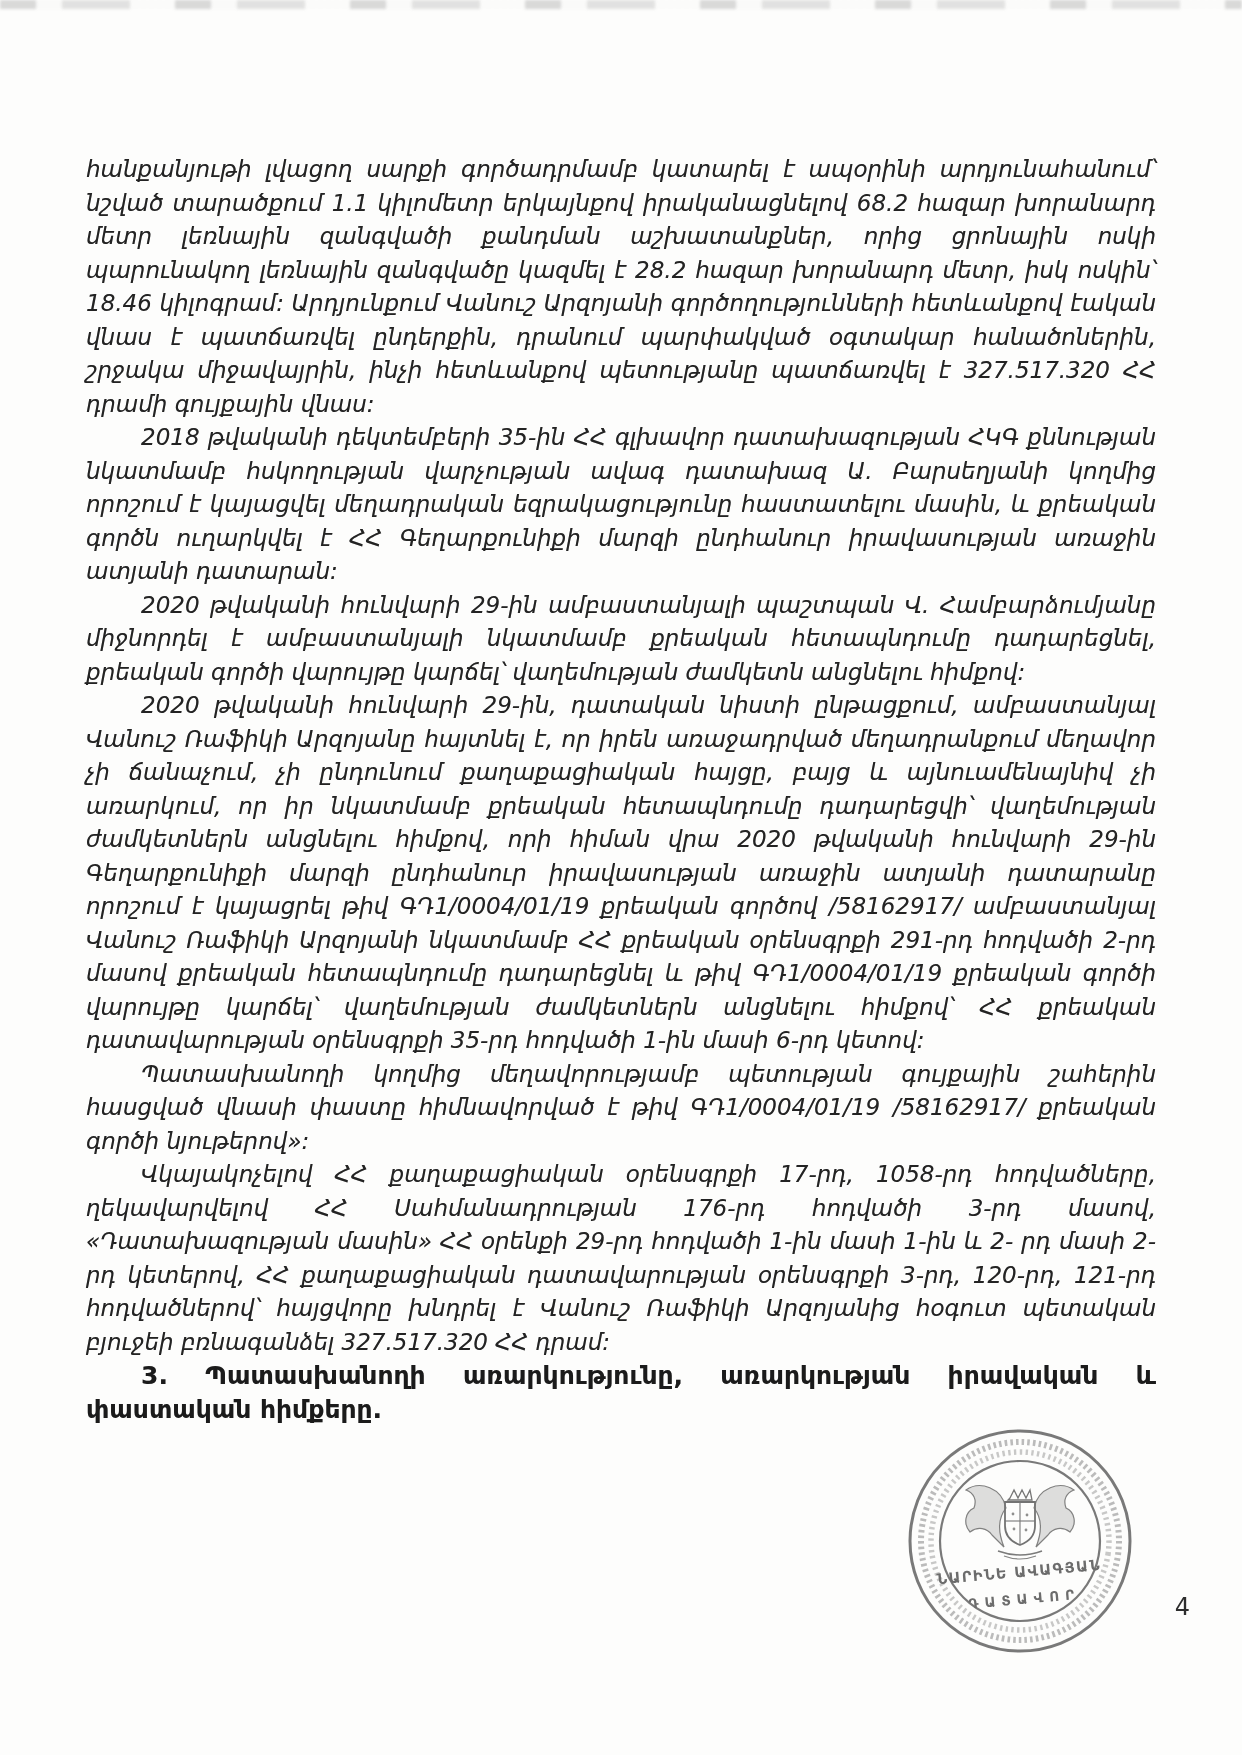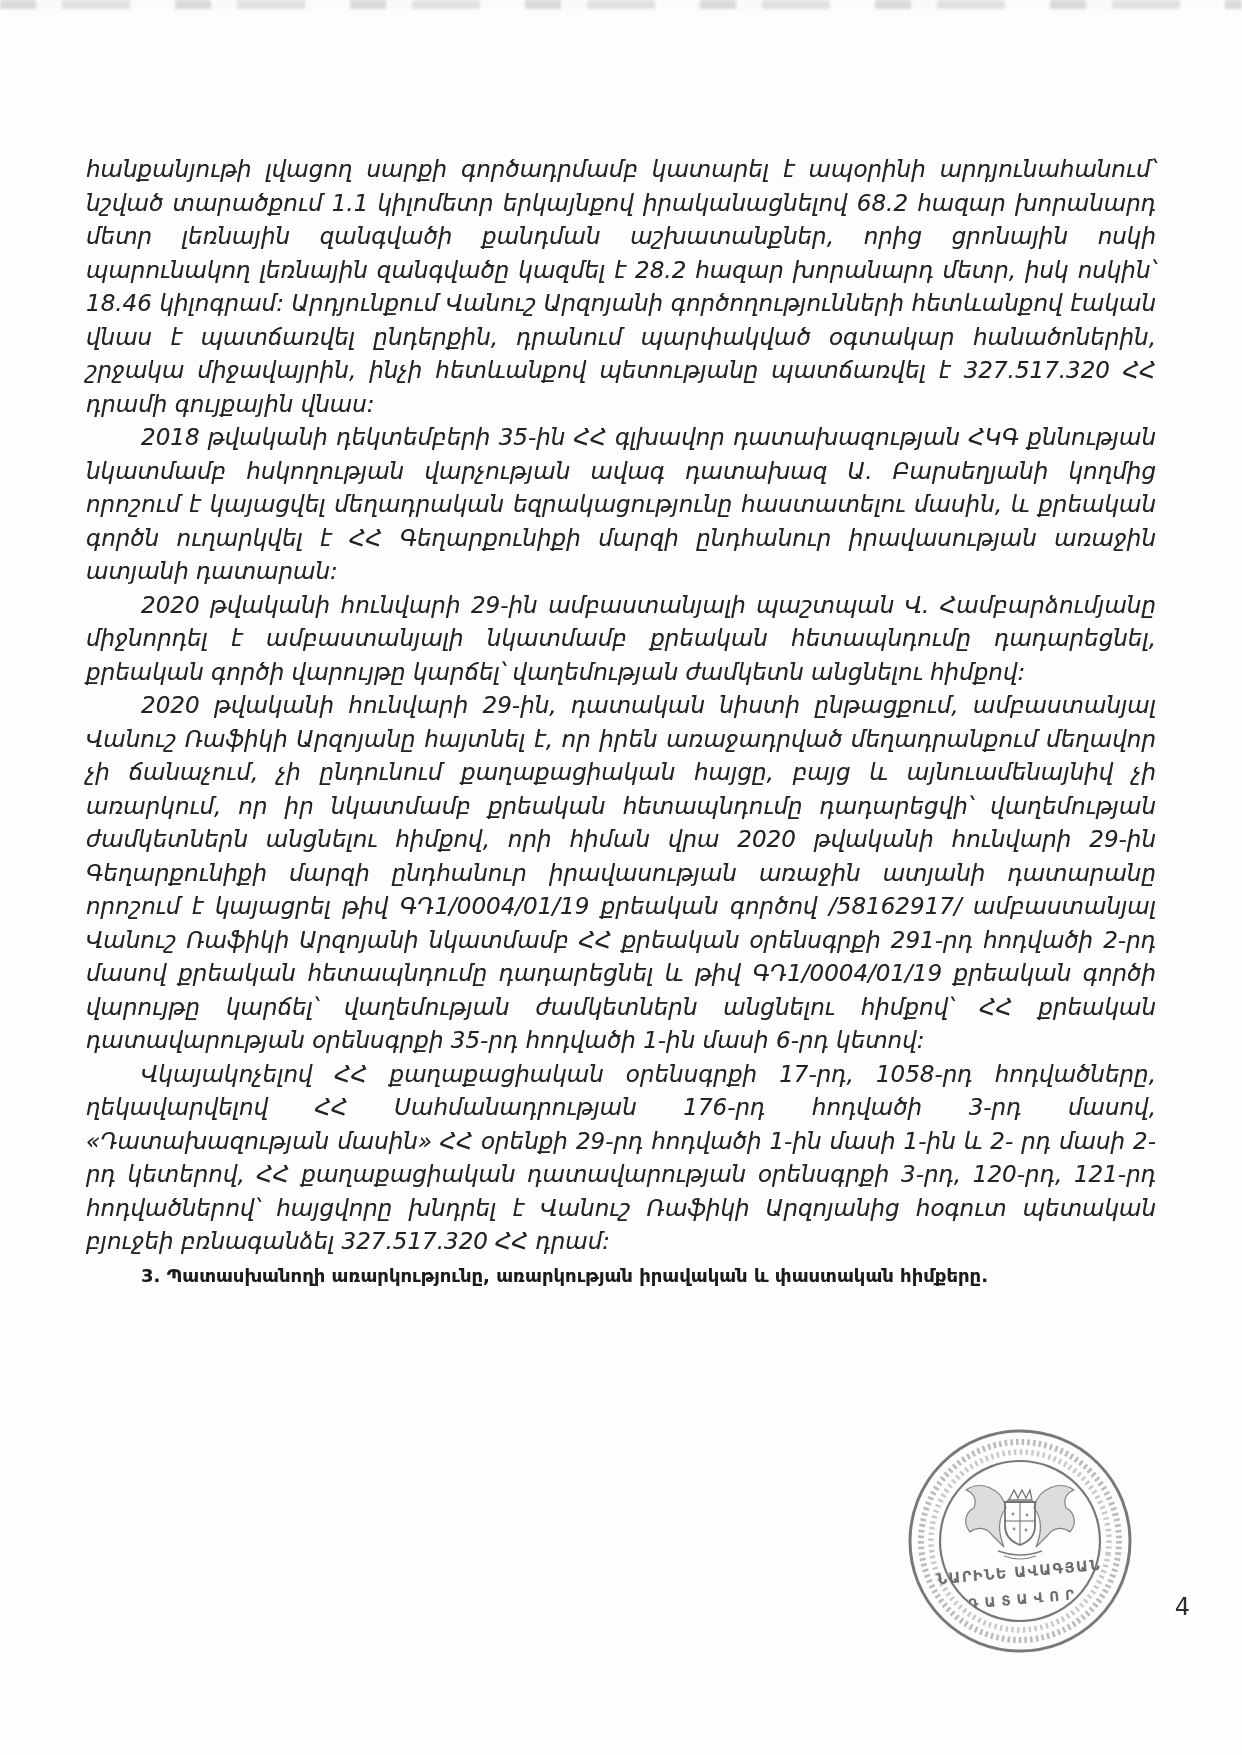--- a/index.html
+++ b/index.html
@@ -36,21 +36,21 @@
     font-size:23px;
     line-height:33.5px;
     color:#232323;
     text-align:justify;
     text-shadow:0 0 .4px rgba(0,0,0,.30);
   }
   p.doc.indent{text-indent:55px;}
   p.doc.heading{
     font-style:normal;
     font-weight:700;
-    font-size:18px;
+    font-size:25px;
     color:#1b1b1b;
   }
   .u{text-underline-offset:3px;text-decoration-thickness:1.5px;}
   .page-number{
     position:absolute;
     right:52px;top:1593px;
     font-size:24px;color:#2d2d2d;
     font-style:normal;
     z-index:2;
   }
@@ -75,20 +75,21 @@
 
 <div class="page">
 
   <div class="scan-top"></div>
 
   <div class="doc-body" id="doc-body">
       <p class="doc"><span>հանքանյութի լվացող սարքի գործադրմամբ կատարել է ապօրինի արդյունահանում՝ նշված տարածքում 1.1 կիլոմետր երկայնքով իրականացնելով 68.2 հազար խորանարդ մետր լեռնային զանգվածի քանդման աշխատանքներ, որից ցրոնային ոսկի պարունակող լեռնային զանգվածը կազմել է 28.2 հազար խորանարդ մետր, իսկ ոսկին՝ 18.46 կիլոգրամ: Արդյունքում Վանուշ Արզոյանի գործողությունների հետևանքով էական վնաս է պատճառվել ընդերքին, դրանում պարփակված օգտակար հանածոներին, շրջակա միջավայրին, ինչի հետևանքով պետությանը պատճառվել է 327.517.320 ՀՀ դրամի գույքային վնաս:</span></p>
       <p class="doc indent"><span>2018 թվականի դեկտեմբերի 35-ին ՀՀ գլխավոր դատախազության ՀԿԳ քննության նկատմամբ հսկողության վարչության ավագ դատախազ Ա. Բարսեղյանի կողմից որոշում է կայացվել մեղադրական եզրակացությունը հաստատելու մասին, և քրեական գործն ուղարկվել է ՀՀ Գեղարքունիքի մարզի ընդհանուր իրավասության առաջին ատյանի դատարան:</span></p>
       <p class="doc indent"><span>2020 թվականի հունվարի 29-ին ամբաստանյալի պաշտպան Վ. Համբարձումյանը միջնորդել է ամբաստանյալի նկատմամբ քրեական հետապնդումը դադարեցնել, քրեական գործի վարույթը կարճել՝ վաղեմության ժամկետն անցնելու հիմքով:</span></p>
       <p class="doc indent"><span>2020 թվականի հունվարի 29-ին, դատական նիստի ընթացքում, ամբաստանյալ Վանուշ Ռաֆիկի Արզոյանը հայտնել է, որ իրեն առաջադրված մեղադրանքում մեղավոր չի ճանաչում, չի ընդունում քաղաքացիական հայցը, բայց և այնուամենայնիվ չի առարկում, որ իր նկատմամբ քրեական հետապնդումը դադարեցվի՝ վաղեմության ժամկետներն անցնելու հիմքով, որի հիման վրա 2020 թվականի հունվարի 29-ին Գեղարքունիքի մարզի ընդհանուր իրավասության առաջին ատյանի դատարանը որոշում է կայացրել թիվ </span><span class="u">ԳԴ1/0004/01/19 քրեական գործով</span><span> /58162917/ ամբաստանյալ Վանուշ Ռաֆիկի Արզոյանի նկատմամբ ՀՀ քրեական օրենսգրքի 291-րդ հոդվածի 2-րդ մասով քրեական հետապնդումը դադարեցնել և թիվ </span><span class="u">ԳԴ1/0004/01/19 քրեական</span><span> գործի վարույթը կարճել՝ վաղեմության ժամկետներն անցնելու հիմքով՝ ՀՀ քրեական դատավարության օրենսգրքի 35-րդ հոդվածի 1-ին մասի 6-րդ կետով:</span></p>
+      <p class="doc indent"><span>Պատասխանողի կողմից մեղավորությամբ պետության գույքային շահերին հասցված վնասի փաստը հիմնավորված է թիվ ԳԴ1/0004/01/19 /58162917/ քրեական գործի նյութերով»:</span></p>
       <p class="doc indent"><span>Վկայակոչելով ՀՀ քաղաքացիական օրենսգրքի 17-րդ, 1058-րդ հոդվածները, ղեկավարվելով ՀՀ Սահմանադրության 176-րդ հոդվածի 3-րդ մասով, «Դատախազության մասին» ՀՀ օրենքի 29-րդ հոդվածի 1-ին մասի 1-ին և 2- րդ մասի 2-րդ կետերով, ՀՀ քաղաքացիական դատավարության օրենսգրքի 3-րդ, 120-րդ, 121-րդ հոդվածներով՝ հայցվորը խնդրել է Վանուշ Ռաֆիկի Արզոյանից հօգուտ պետական բյուջեի բռնագանձել 327.517.320 ՀՀ դրամ:</span></p>
       <p class="doc indent heading"><span>3. Պատասխանողի առարկությունը, առարկության իրավական և փաստական հիմքերը.</span></p>
     </div>
 
   <div class="stamp">
     <svg width="234" height="234" viewBox="0 0 234 234">
 
       <circle cx="117" cy="117" r="110" fill="none" stroke="#5d5d5d" stroke-width="3"></circle>
       <circle cx="117" cy="117" r="80" fill="none" stroke="#5d5d5d" stroke-width="2.2"></circle>
 

